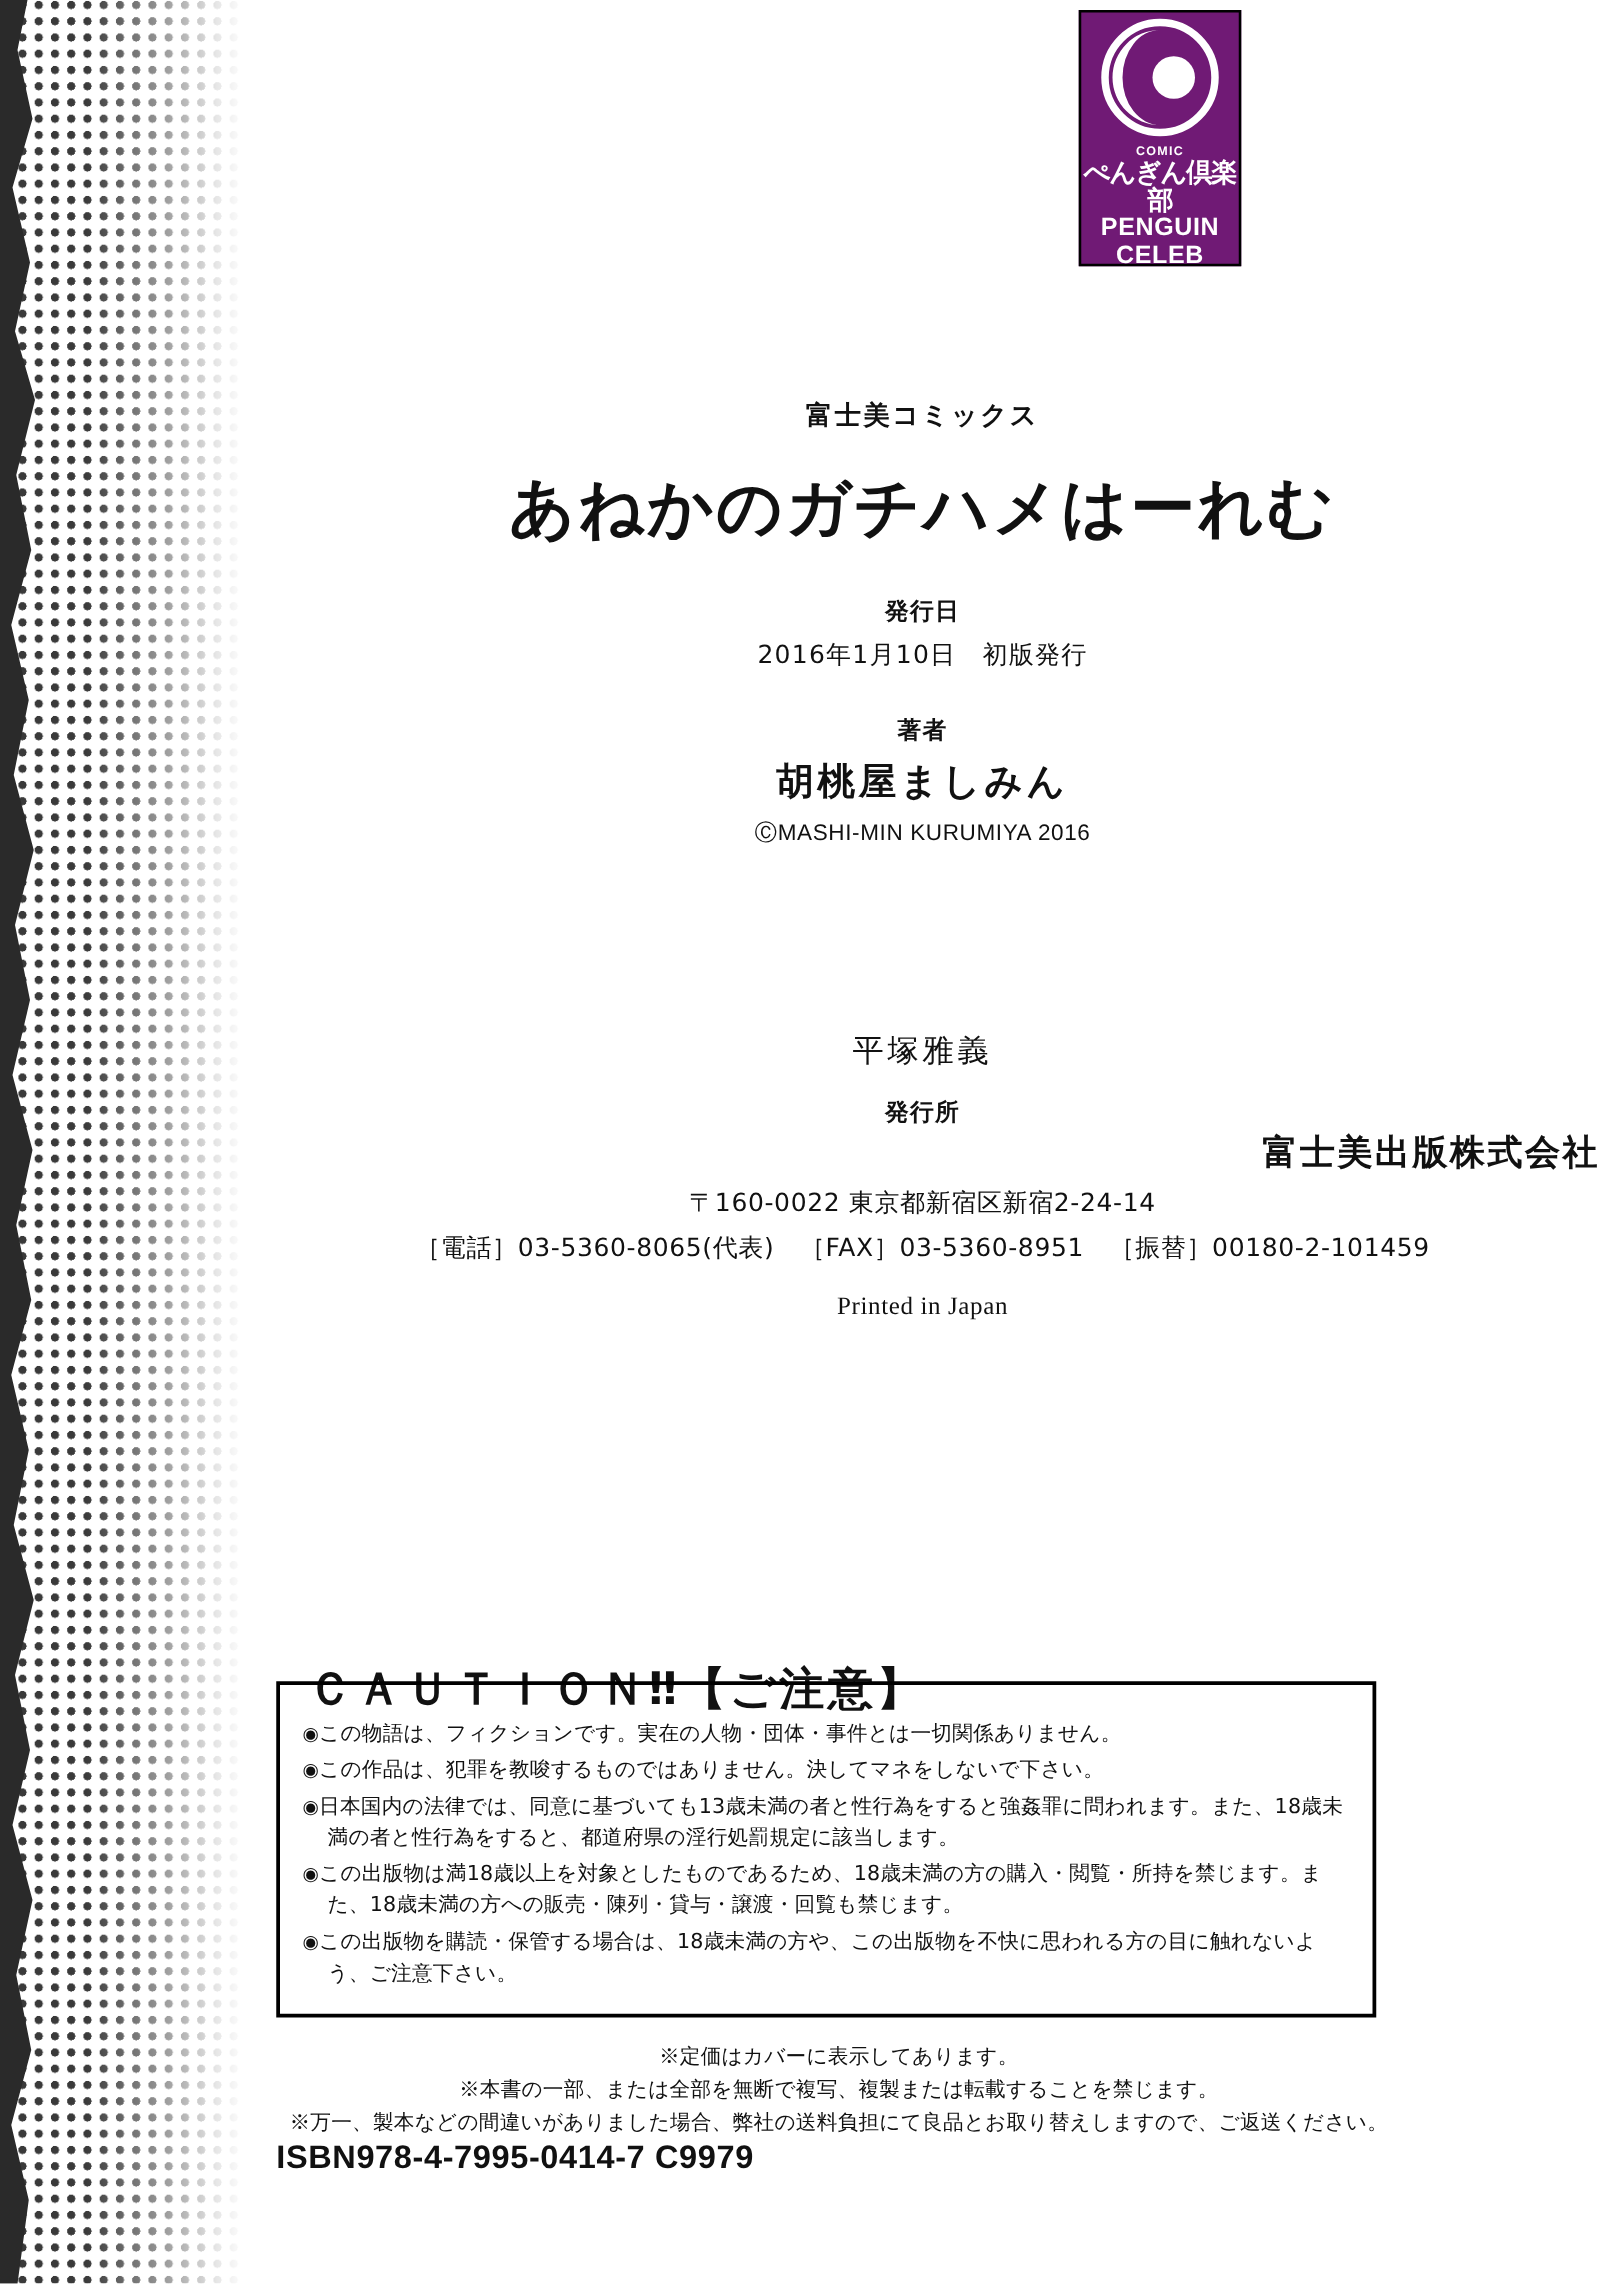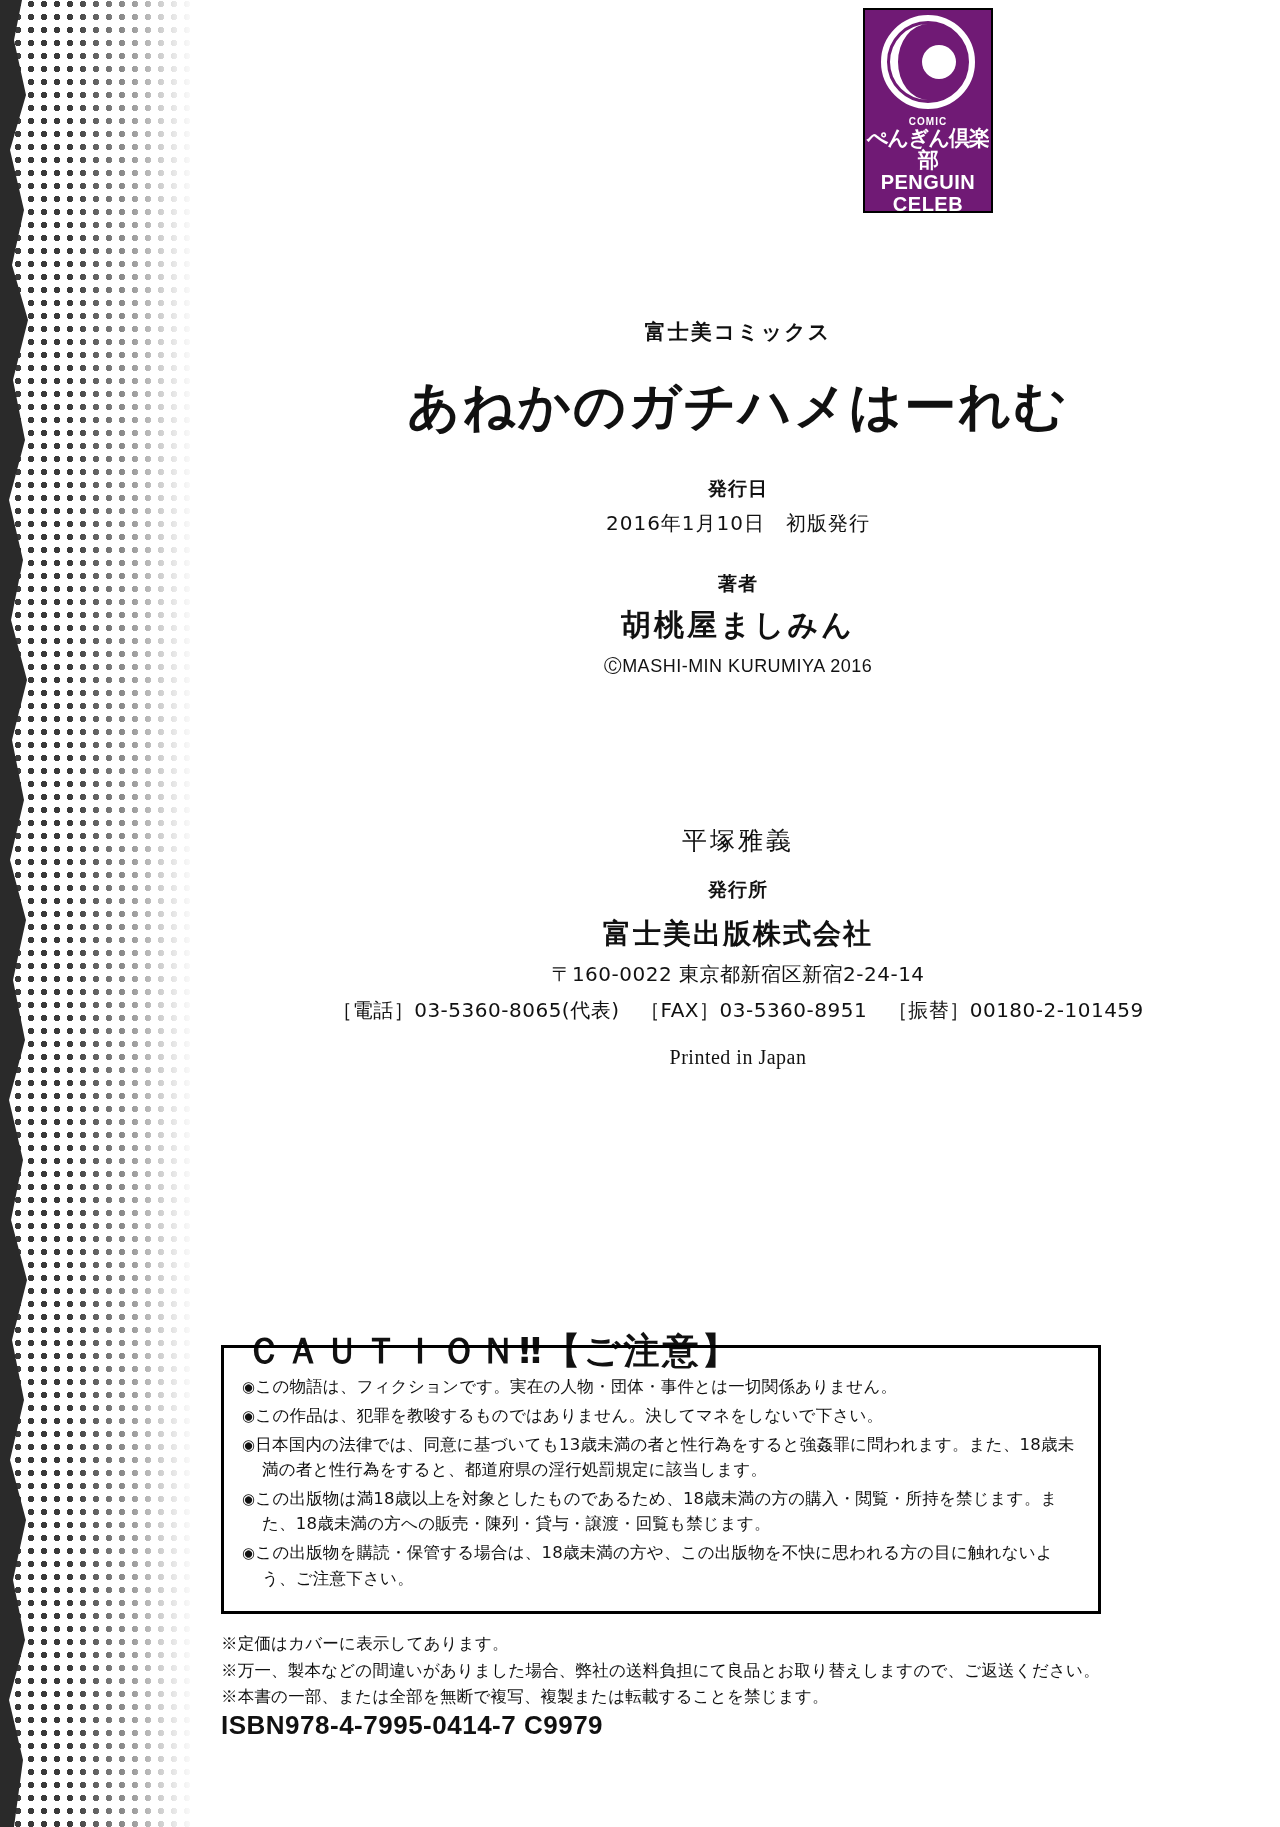--- a/index.html
+++ b/index.html
@@ -200,24 +200,25 @@
   .caution-item .bullet { font-size: 15px; }
 
   
   .notes {
     position: absolute;
     left: 221px;
     top: 1632px;
     width: 900px;
   }
   .note {
-    font-family: Liberation Mono, monospace;
+    font-family: Liberation Sans, sans-serif;
     font-size: 16.5px;
     line-height: 1.62;
     letter-spacing: 0.2px;
+    text-align: center;
   }
   .isbn {
     position: absolute;
     left: 221px;
     top: 1710px;
     font-family: "Liberation Sans", sans-serif;
     font-weight: bold;
     font-size: 26px;
     letter-spacing: 0.5px;
   }
@@ -266,36 +267,36 @@
   <div class="gap-3"></div>
 
   <div class="gap-4"></div>
   <div class="field">
     <div class="field-value mid" style="margin-top:6px;">平塚雅義</div>
   </div>
 
   <div class="gap-5"></div>
   <div class="field">
     <div class="field-label">発行所</div>
-    <div class="field-value pub" style="margin-top:12px;">富士美出版株式会社</div>
+    <div class="field-value pub" style="margin-top:0;text-align:right;">富士美出版株式会社</div>
     <div class="addr">〒160-0022 東京都新宿区新宿2-24-14</div>
     <div class="tel">［電話］03-5360-8065(代表)　［FAX］03-5360-8951　［振替］00180-2-101459</div>
   </div>
 
   <div class="printed">Printed in Japan</div>
 </div>
 
 <div class="caution-title">ＣＡＵＴＩＯＮ‼【ご注意】</div>
 <div class="caution-box">
   <div class="caution-item"><span class="bullet">◉</span><span>この物語は、フィクションです。実在の人物・団体・事件とは一切関係ありません。</span></div>
   <div class="caution-item"><span class="bullet">◉</span><span>この作品は、犯罪を教唆するものではありません。決してマネをしないで下さい。</span></div>
   <div class="caution-item"><span class="bullet">◉</span><span>日本国内の法律では、同意に基づいても13歳未満の者と性行為をすると強姦罪に問われます。また、18歳未満の者と性行為をすると、都道府県の淫行処罰規定に該当します。</span></div>
   <div class="caution-item"><span class="bullet">◉</span><span>この出版物は満18歳以上を対象としたものであるため、18歳未満の方の購入・閲覧・所持を禁じます。また、18歳未満の方への販売・陳列・貸与・譲渡・回覧も禁じます。</span></div>
   <div class="caution-item"><span class="bullet">◉</span><span>この出版物を購読・保管する場合は、18歳未満の方や、この出版物を不快に思われる方の目に触れないよう、ご注意下さい。</span></div>
 </div>
 
 <div class="notes">
   <div class="note">※定価はカバーに表示してあります。</div>
+  <div class="note">※本書の一部、または全部を無断で複写、複製または転載することを禁じます。</div>
   <div class="note">※万一、製本などの間違いがありました場合、弊社の送料負担にて良品とお取り替えしますので、ご返送ください。</div>
-  <div class="note">※本書の一部、または全部を無断で複写、複製または転載することを禁じます。</div>
 </div>
 
 <div class="isbn">ISBN978-4-7995-0414-7 C9979</div>
 
 </body></html>

